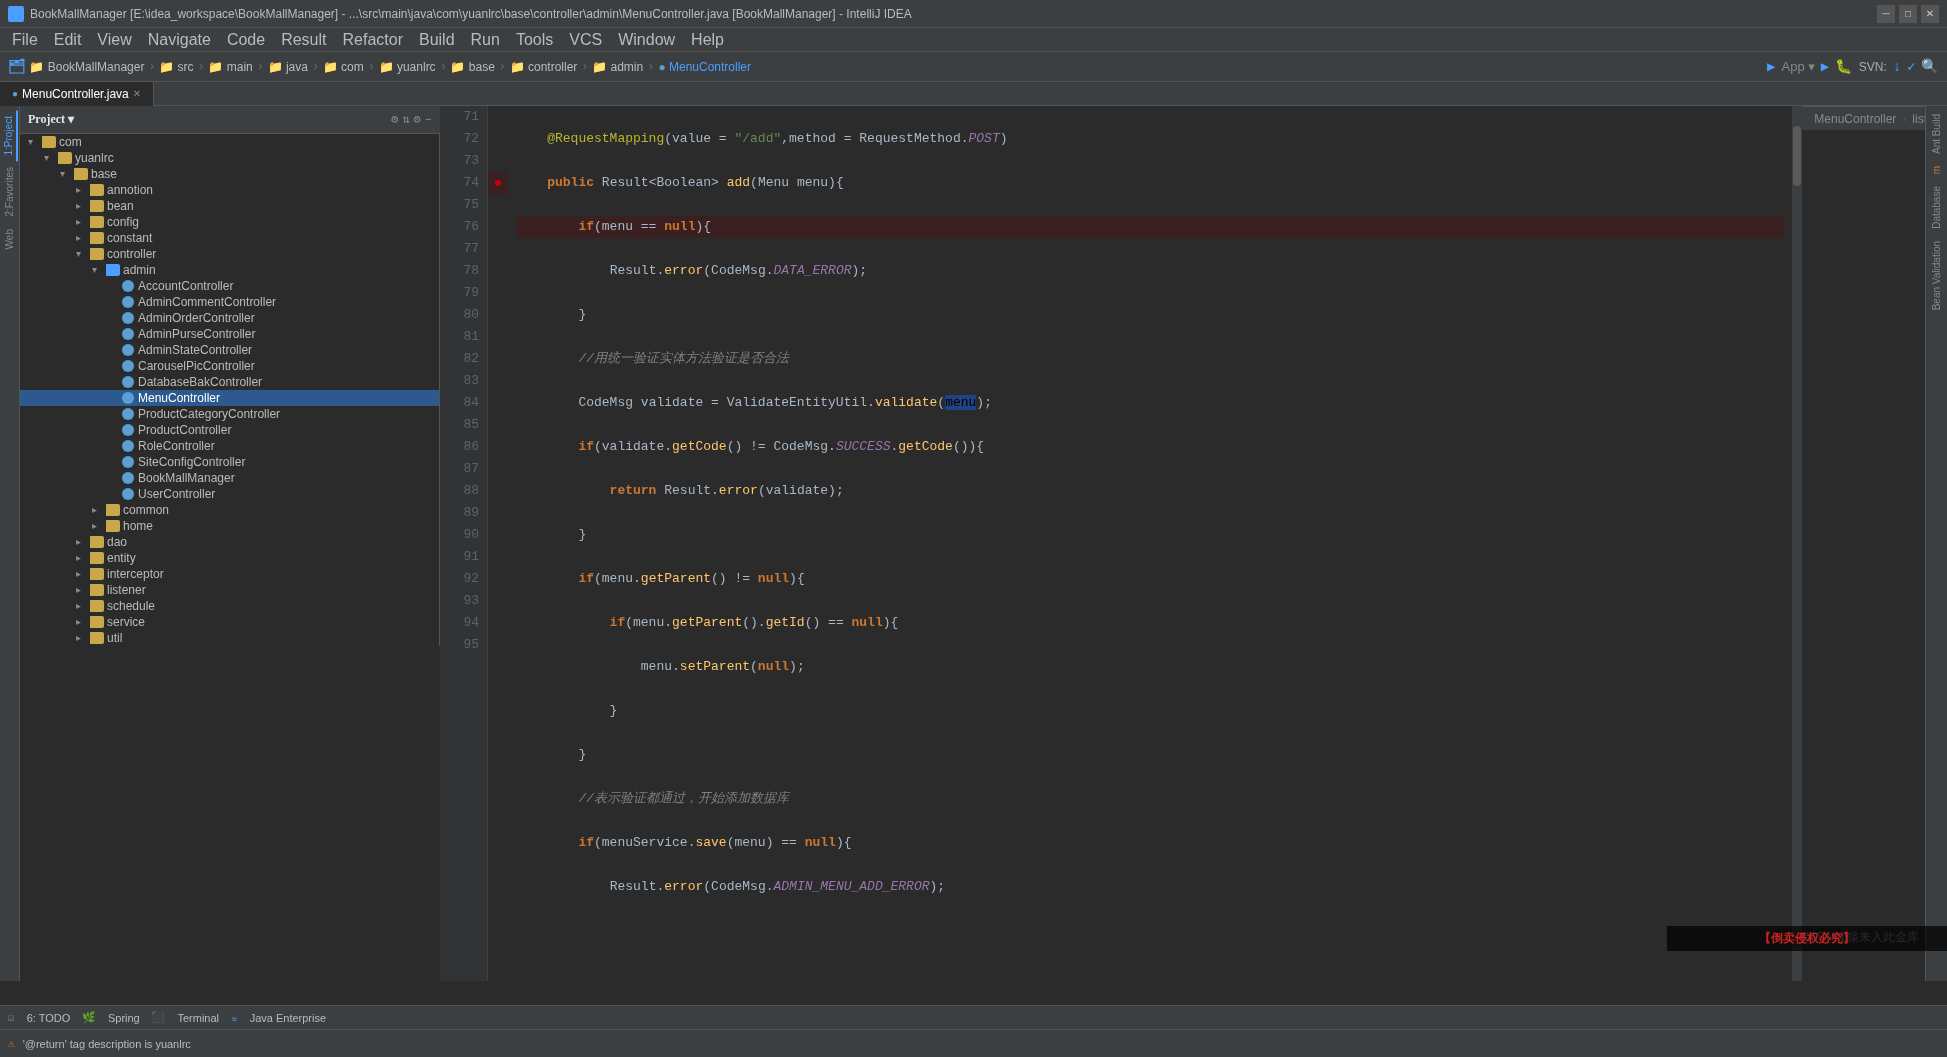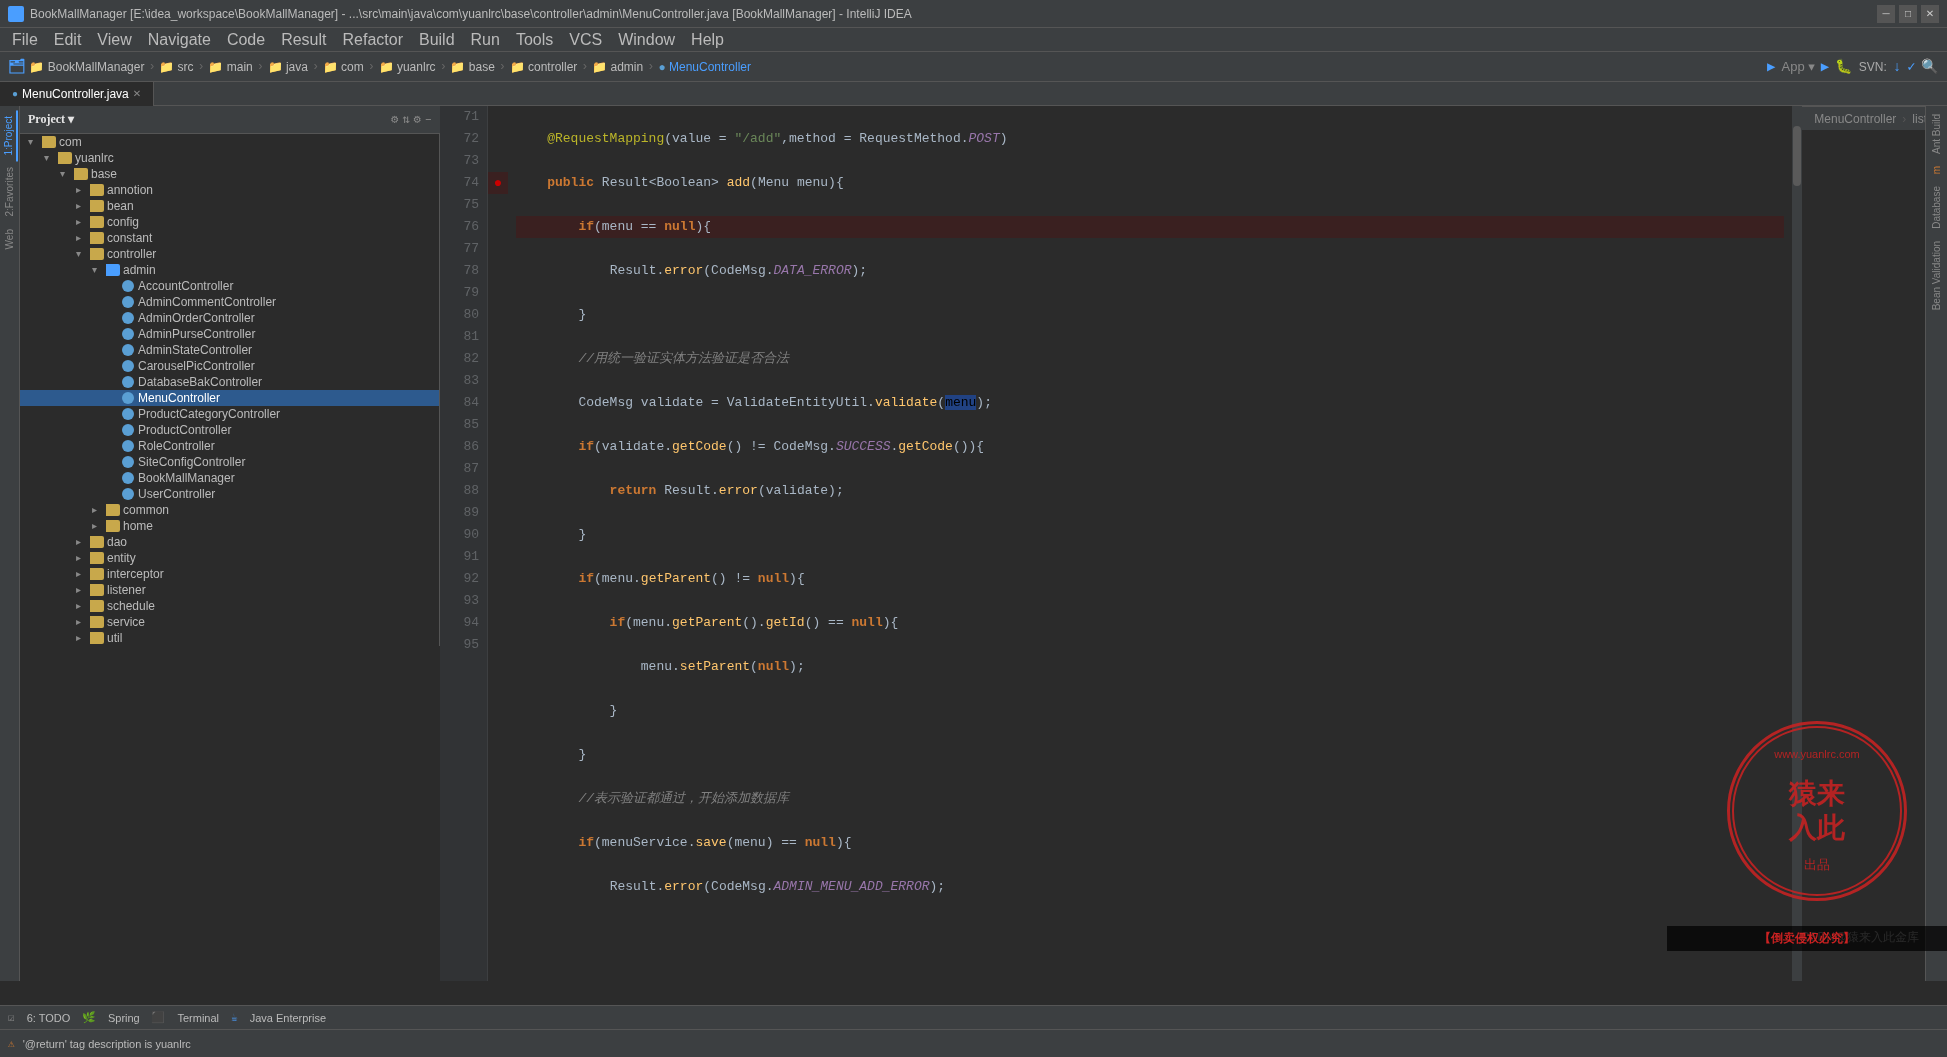--- a/index.html
+++ b/index.html
@@ -869,27 +869,20 @@
       <span>list()</span>
     </div>
 
     <div id="right-panels" style="position:absolute;right:0;top:0;height:100%;width:22px;background:#3c3f41;border-left:1px solid #555;display:flex;flex-direction:column;align-items:center;padding-top:4px;gap:4px;">
       <span class="panel-tab">Ant Build</span>
       <span class="panel-tab" style="color:#cc7832;">m</span>
       <span class="panel-tab">Database</span>
       <span class="panel-tab">Bean Validation</span>
     </div>
 
-    <div id="watermark">
-      <div class="stamp-outer">
-        <span class="stamp-text-top">www.yuanlrc.com</span>
-        <span class="stamp-main">猿来<br>入此</span>
-        <span class="stamp-bottom">出品</span>
-      </div>
-    </div>
 
     <div style="position:absolute;bottom:35px;right:28px;color:#888;font-family:Arial,sans-serif;font-size:12px;">
       CSDN@猿来入此金库
     </div>
 
     <div id="bottom-warning">
       <span>【倒卖侵权必究】</span>
     </div>
   </div>
 </div>

